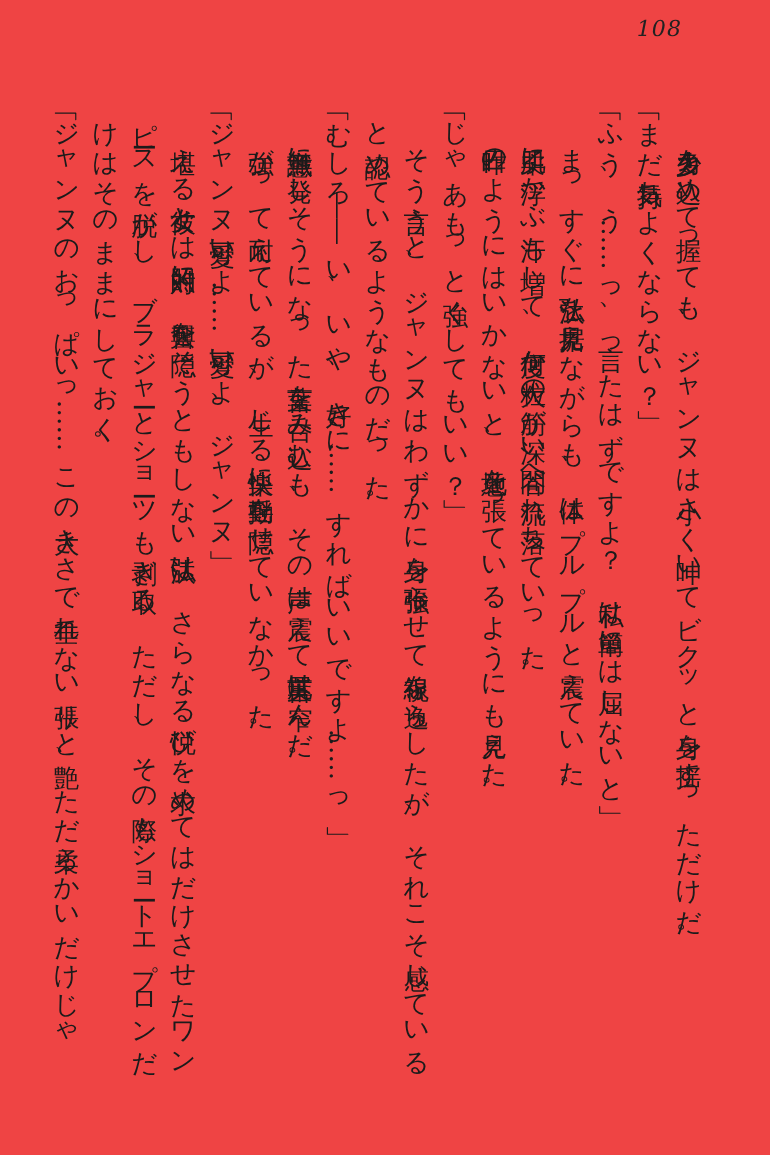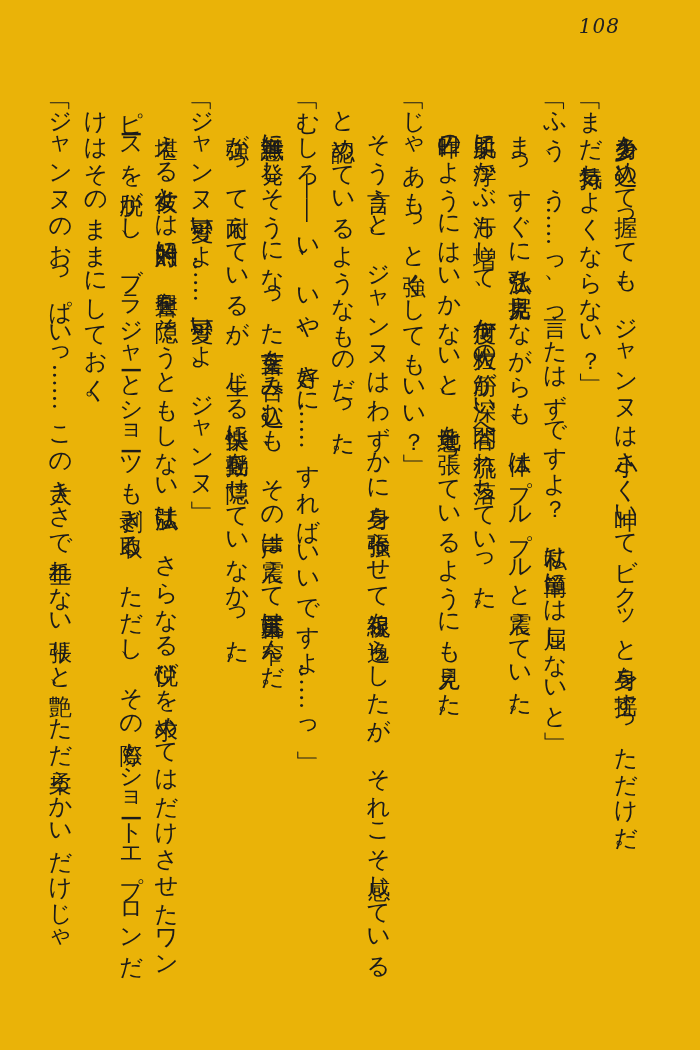--- a/index.html
+++ b/index.html
@@ -9,21 +9,21 @@
   body {
     width: 700px;
     height: 1050px;
     overflow: hidden;
     background: #f6f6f3;
   }
   .page {
     position: relative;
     width: 700px;
     height: 1050px;
-    background: #eab308;
+    background: #ef4444;
     color: #1b1b1b;
     font-family: "DejaVu Serif", "Liberation Serif", serif;
   }
   .page-number {
     position: absolute;
     top: 14px;
     right: 80px;
     font-size: 20px;
     font-style: italic;
     letter-spacing: 1px;

